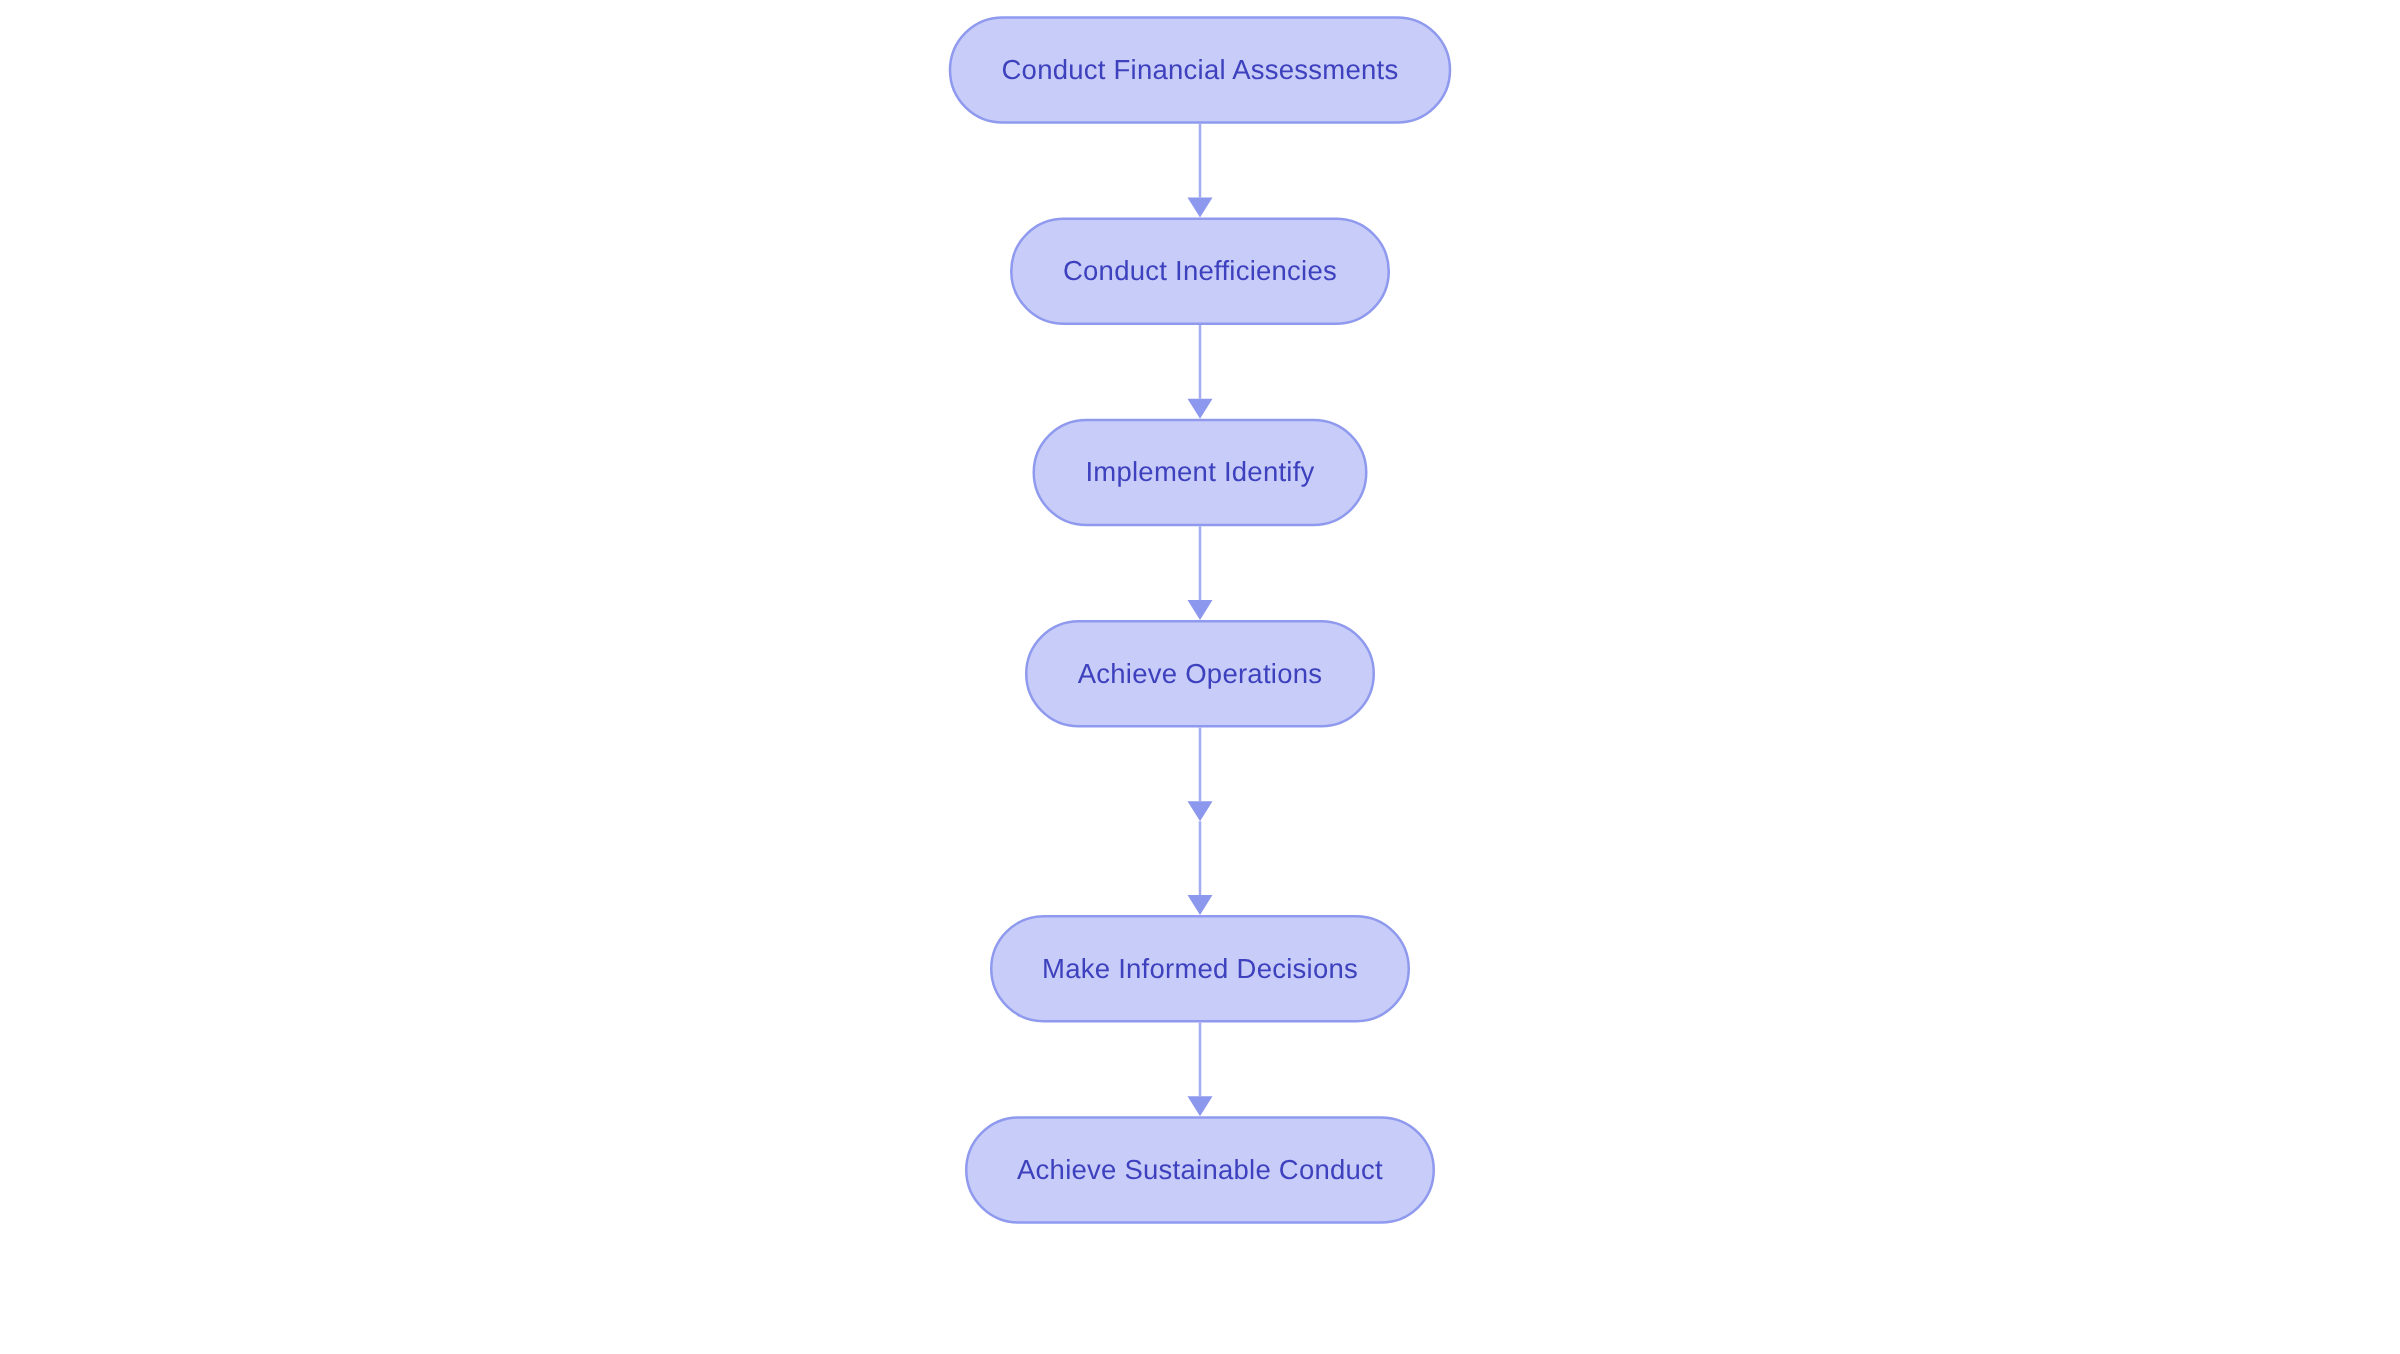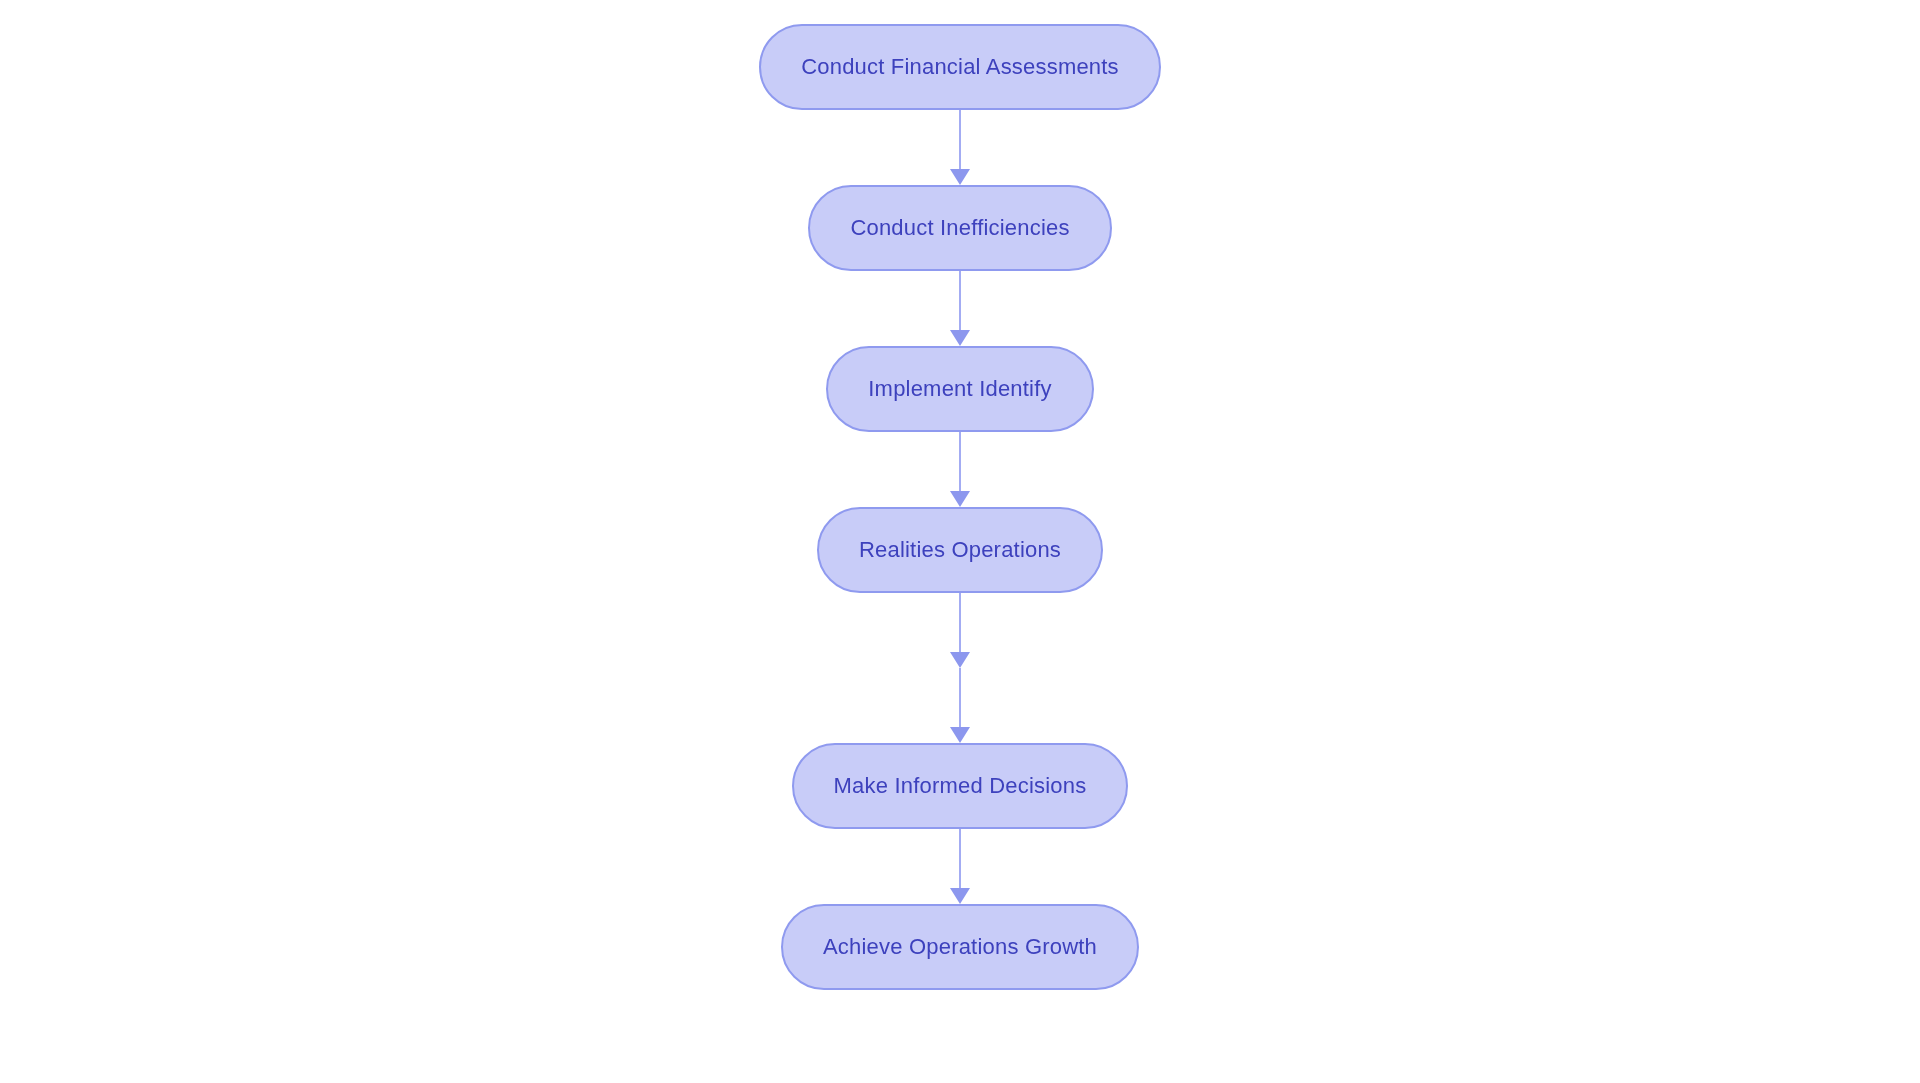--- a/index.html
+++ b/index.html
@@ -11,21 +11,21 @@
     overflow: hidden;
     font-family: "Liberation Sans", "DejaVu Sans", sans-serif;
   }
   .canvas {
     position: relative;
     width: 1920px;
     height: 1083px;
     display: flex;
     flex-direction: column;
     align-items: center;
-    padding-top: 24px;
+    padding-top: 13px;
     box-sizing: border-box;
   }
   .flow-node {
     height: 86px;
     display: flex;
     align-items: center;
     justify-content: center;
     padding: 0 40px;
     box-sizing: border-box;
     background: #c8ccf8;
@@ -88,21 +88,21 @@
   <div class="flow-node">
     <span class="label">Implement Identify</span>
   </div>
 
   <div class="flow-arrow">
     <div class="stem"></div>
     <div class="head"></div>
   </div>
 
   <div class="flow-node">
-    <span class="label">Realities Operations</span>
+    <span class="label">Achieve Operations</span>
   </div>
 
   <div class="flow-arrow">
     <div class="stem"></div>
     <div class="head"></div>
   </div>
 
 
   <div class="flow-arrow">
     <div class="stem"></div>
@@ -112,16 +112,16 @@
   <div class="flow-node">
     <span class="label">Make Informed Decisions</span>
   </div>
 
   <div class="flow-arrow">
     <div class="stem"></div>
     <div class="head"></div>
   </div>
 
   <div class="flow-node">
-    <span class="label">Achieve Operations Growth</span>
+    <span class="label">Achieve Sustainable Conduct</span>
   </div>
 
 </div>
 
 </body></html>

